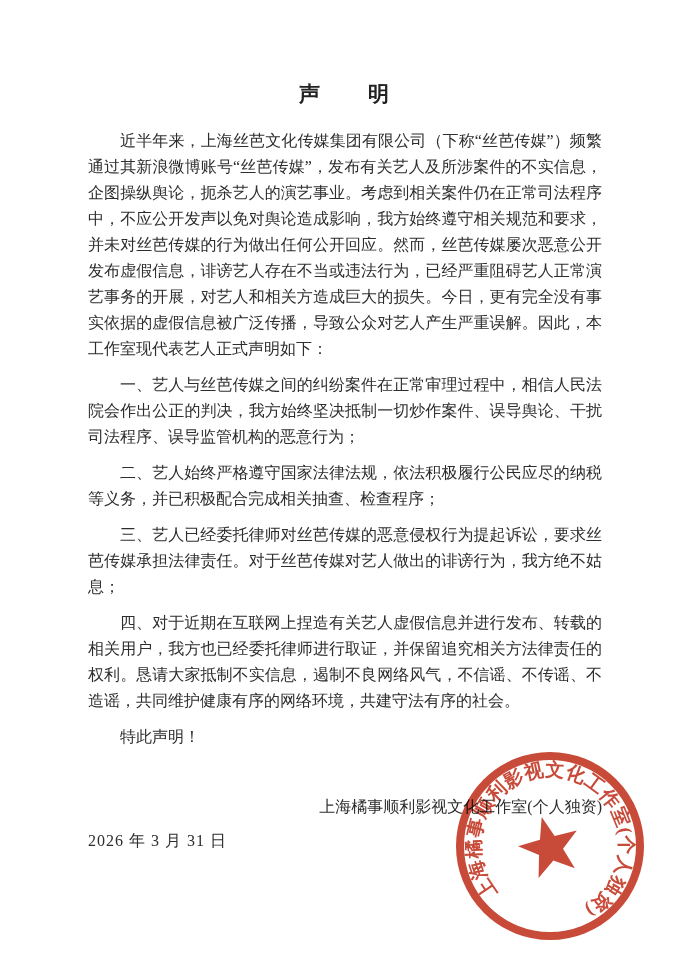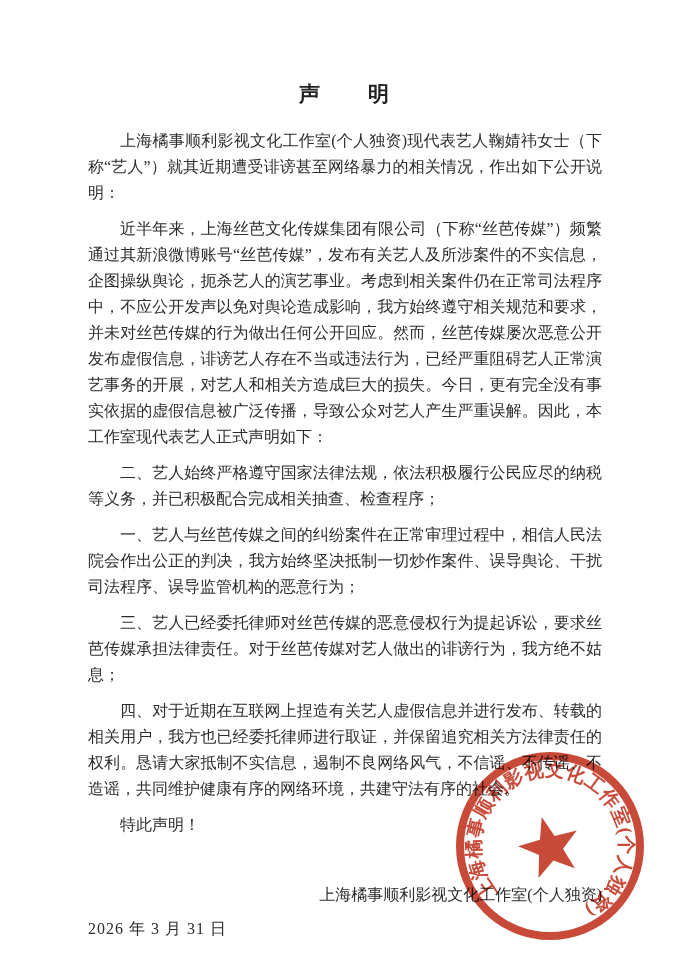--- a/index.html
+++ b/index.html
@@ -76,27 +76,26 @@
   }
 </style>
 </head>
 <body>
 
 <div class="page">
   <div class="doc-content">
 
     <div class="doc-title">声　　明</div>
 
-    <p class="doc-para">上海橘事顺利影视文化工作室(个人独资)现代表艺人鞠婧祎女士（下称“艺人”）就其近期遭受诽谤甚至网络暴力的相关情况，作出如下公开说明：</p>
 
     <p class="doc-para">近半年来，上海丝芭文化传媒集团有限公司（下称“丝芭传媒”）频繁通过其新浪微博账号“丝芭传媒”，发布有关艺人及所涉案件的不实信息，企图操纵舆论，扼杀艺人的演艺事业。考虑到相关案件仍在正常司法程序中，不应公开发声以免对舆论造成影响，我方始终遵守相关规范和要求，并未对丝芭传媒的行为做出任何公开回应。然而，丝芭传媒屡次恶意公开发布虚假信息，诽谤艺人存在不当或违法行为，已经严重阻碍艺人正常演艺事务的开展，对艺人和相关方造成巨大的损失。今日，更有完全没有事实依据的虚假信息被广泛传播，导致公众对艺人产生严重误解。因此，本工作室现代表艺人正式声明如下：</p>
 
+    <p class="doc-para">一、艺人与丝芭传媒之间的纠纷案件在正常审理过程中，相信人民法院会作出公正的判决，我方始终坚决抵制一切炒作案件、误导舆论、干扰司法程序、误导监管机构的恶意行为；</p>
+
     <p class="doc-para">二、艺人始终严格遵守国家法律法规，依法积极履行公民应尽的纳税等义务，并已积极配合完成相关抽查、检查程序；</p>
-
-    <p class="doc-para">一、艺人与丝芭传媒之间的纠纷案件在正常审理过程中，相信人民法院会作出公正的判决，我方始终坚决抵制一切炒作案件、误导舆论、干扰司法程序、误导监管机构的恶意行为；</p>
 
     <p class="doc-para">三、艺人已经委托律师对丝芭传媒的恶意侵权行为提起诉讼，要求丝芭传媒承担法律责任。对于丝芭传媒对艺人做出的诽谤行为，我方绝不姑息；</p>
 
     <p class="doc-para">四、对于近期在互联网上捏造有关艺人虚假信息并进行发布、转载的相关用户，我方也已经委托律师进行取证，并保留追究相关方法律责任的权利。恳请大家抵制不实信息，遏制不良网络风气，不信谣、不传谣、不造谣，共同维护健康有序的网络环境，共建守法有序的社会。</p>
 
     <p class="doc-closing">特此声明！</p>
 
     <div class="doc-signature">上海橘事顺利影视文化工作室(个人独资)</div>
 
     <div class="doc-date">2026 年 3 月 31 日</div>

